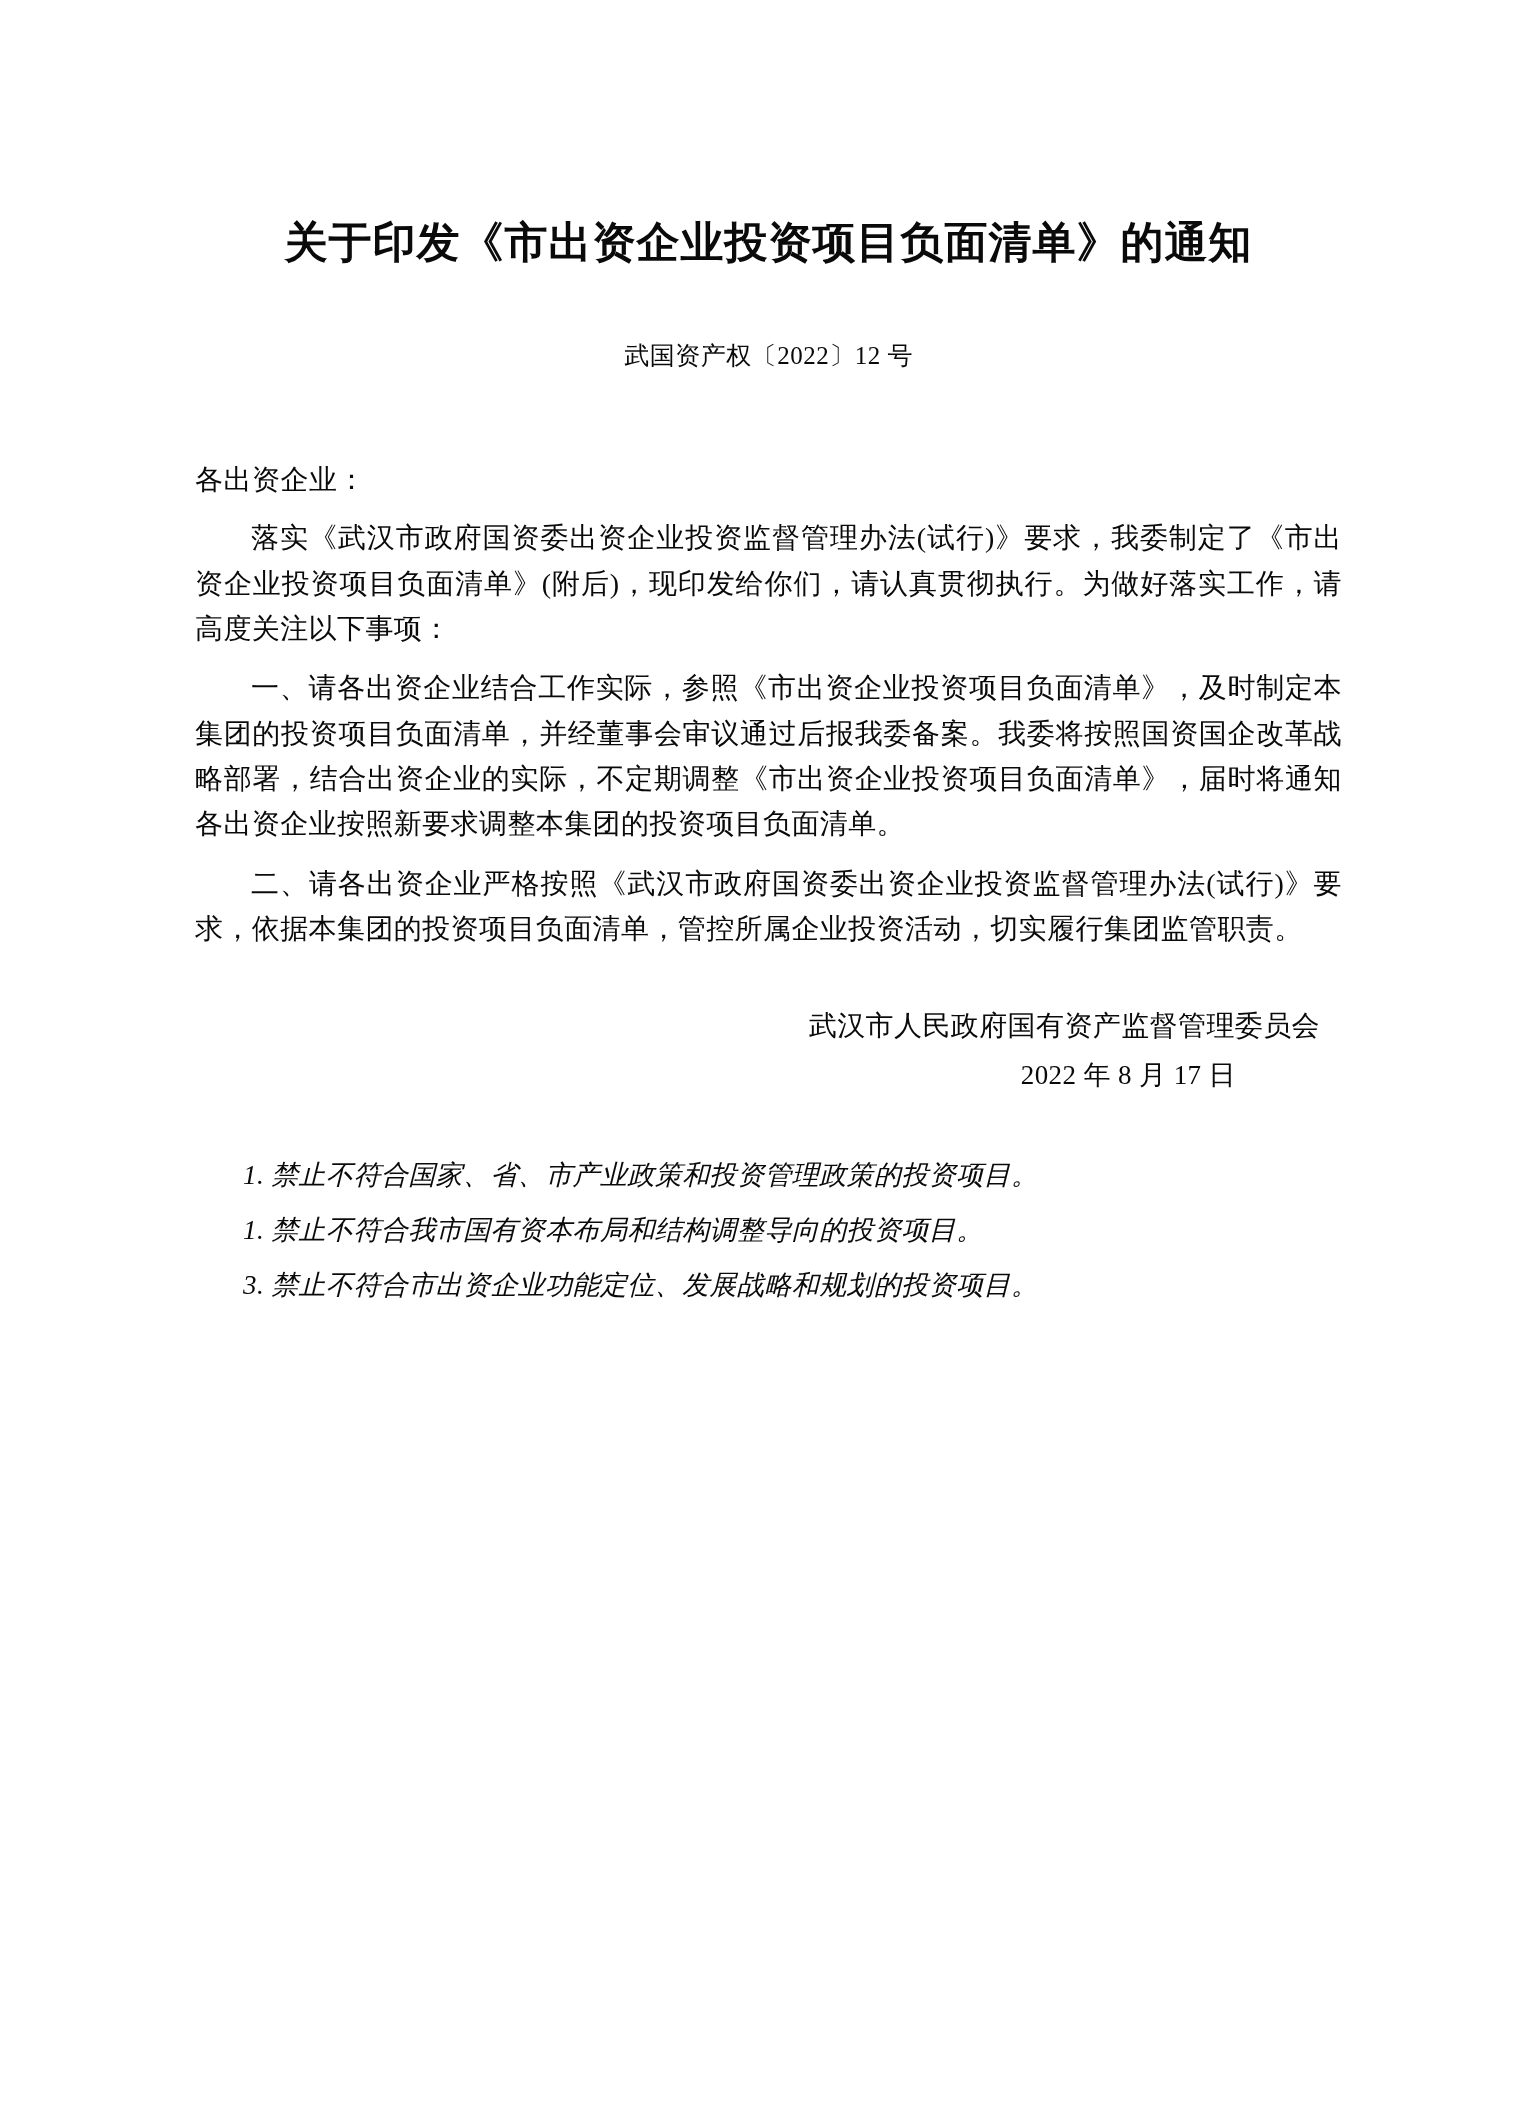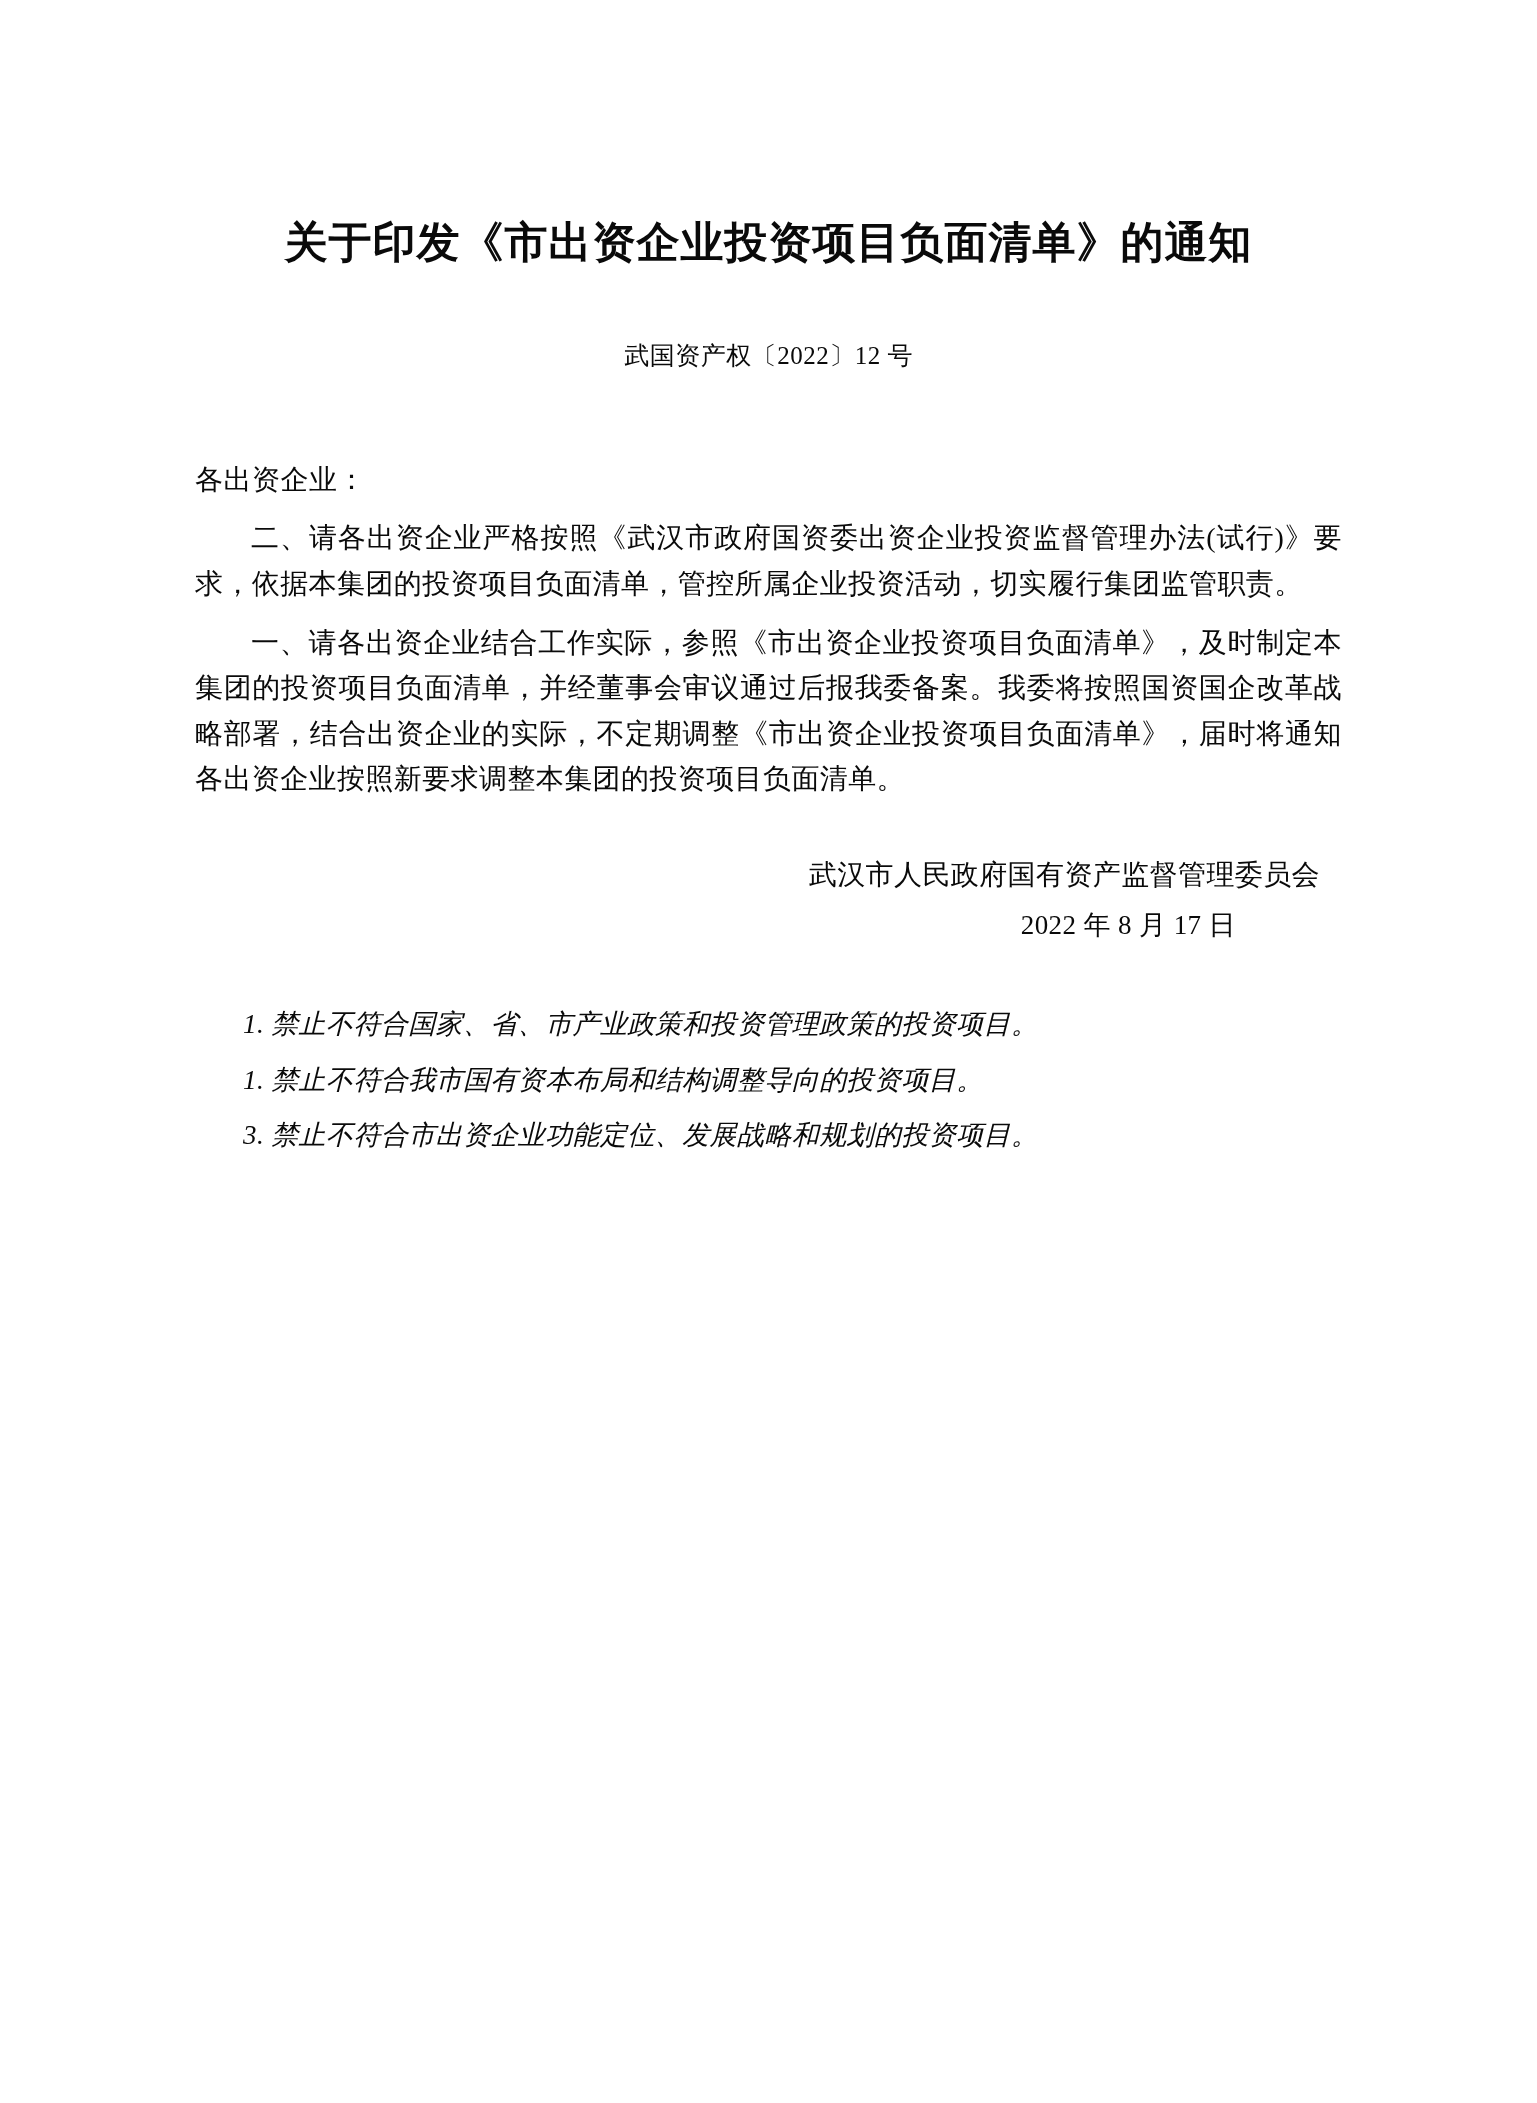--- a/index.html
+++ b/index.html
@@ -98,22 +98,23 @@
 <body>
 
 <div class="page">
 
   <h1 class="doc-title">关于印发《市出资企业投资项目负面清单》的通知</h1>
 
   <p class="doc-number">武国资产权〔2022〕12 号</p>
 
   <p class="salutation">各出资企业：</p>
 
+  <p class="body-para">落实《武汉市政府国资委出资企业投资监督管理办法(试行)》要求，我委制定了《市出资企业投资项目负面清单》(附后)，现印发给你们，请认真贯彻执行。为做好落实工作，请高度关注以下事项：</p>
+  <p class="body-para">一、请各出资企业结合工作实际，参照《市出资企业投资项目负面清单》，及时制定本集团的投资项目负面清单，并经董事会审议通过后报我委备案。我委将按照国资国企改革战略部署，结合出资企业的实际，不定期调整《市出资企业投资项目负面清单》，届时将通知各出资企业按照新要求调整本集团的投资项目负面清单。</p>
   <p class="body-para">二、请各出资企业严格按照《武汉市政府国资委出资企业投资监督管理办法(试行)》要求，依据本集团的投资项目负面清单，管控所属企业投资活动，切实履行集团监管职责。</p>
-  <p class="body-para">一、请各出资企业结合工作实际，参照《市出资企业投资项目负面清单》，及时制定本集团的投资项目负面清单，并经董事会审议通过后报我委备案。我委将按照国资国企改革战略部署，结合出资企业的实际，不定期调整《市出资企业投资项目负面清单》，届时将通知各出资企业按照新要求调整本集团的投资项目负面清单。</p>
 
   <div class="signature-block">
     <p class="signature-org">武汉市人民政府国有资产监督管理委员会</p>
     <p class="signature-date">2022 年 8 月 17 日</p>
   </div>
 
 
   <div class="list-items">
     <p class="list-item">1. 禁止不符合国家、省、市产业政策和投资管理政策的投资项目。</p>
     <p class="list-item">1. 禁止不符合我市国有资本布局和结构调整导向的投资项目。</p>

